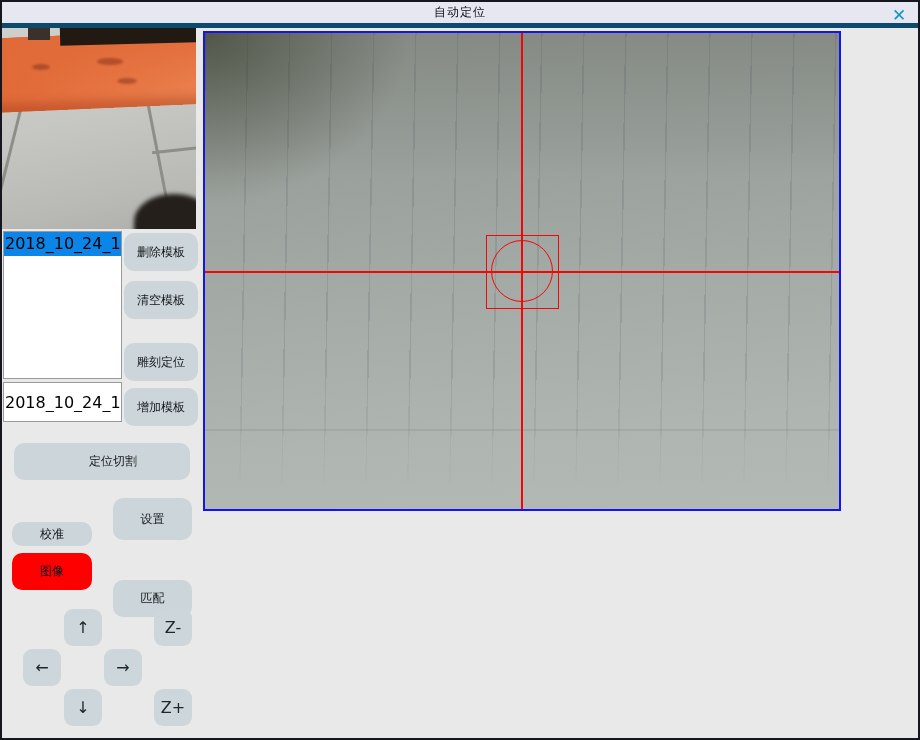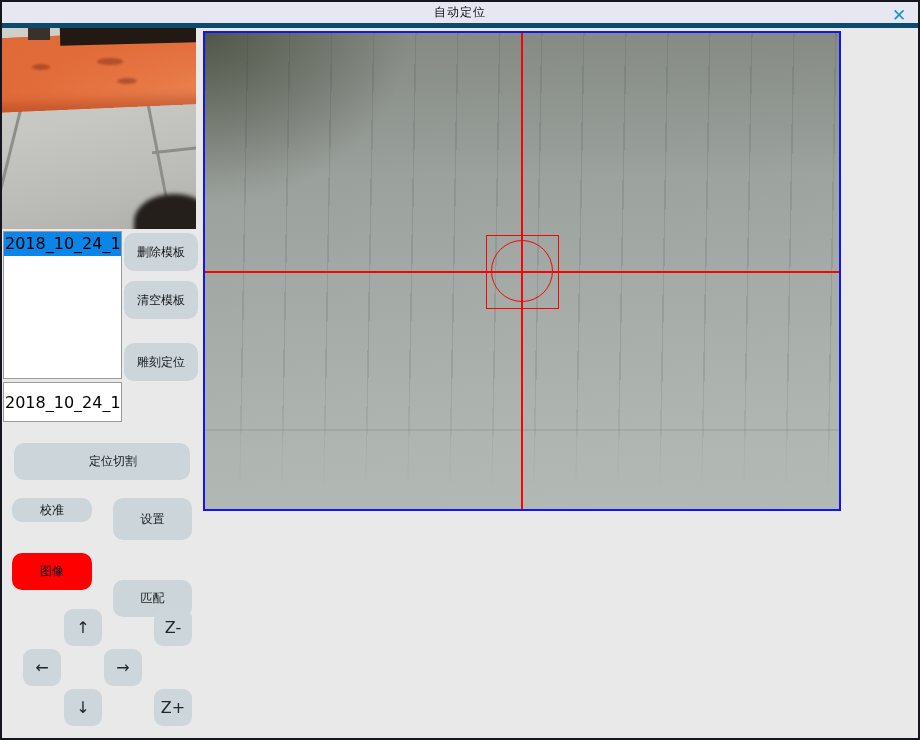--- a/index.html
+++ b/index.html
@@ -144,23 +144,24 @@
 
   <div class="listbox" id="template-list">
       <div class="list-item selected">2018_10_24_11</div>
     </div>
 
   <input class="textfield" value="2018_10_24_11" style="">
 
   <button class="btn btn-tpl" style="top:231px;">删除模板</button>
   <button class="btn btn-tpl" style="top:279px;">清空模板</button>
   <button class="btn btn-tpl" style="top:341px;text-align:center;">雕刻定位</button>
+  <button class="btn btn-tpl" style="top:386px;">增加模板</button>
 
   <button class="btn" style="left:12px; top:441px; width:176px; height:37px;padding-left:22px;">定位切割</button>
-  <button class="btn" style="left:10px; top:496px; width:80px; height:24px;">校准</button>
+  <button class="btn" style="left:10px; top:520px; width:80px; height:24px;">校准</button>
   <button class="btn" style="left:111px; top:496px; width:79px; height:42px;">设置</button>
   <button class="btn btn-red" style="left:10px; top:551px; width:80px; height:37px;">图像</button>
   <button class="btn" style="left:111px; top:578px; width:79px; height:37px;">匹配</button>
 
   <button class="jog" style="left:62px; top:607px;">↑</button>
   <button class="jog" style="left:152px; top:607px;">Z-</button>
   <button class="jog" style="left:21px; top:647px;">←</button>
   <button class="jog" style="left:102px; top:647px;">→</button>
   <button class="jog" style="left:62px; top:687px;">↓</button>
   <button class="jog" style="left:152px; top:687px;">Z+</button>

